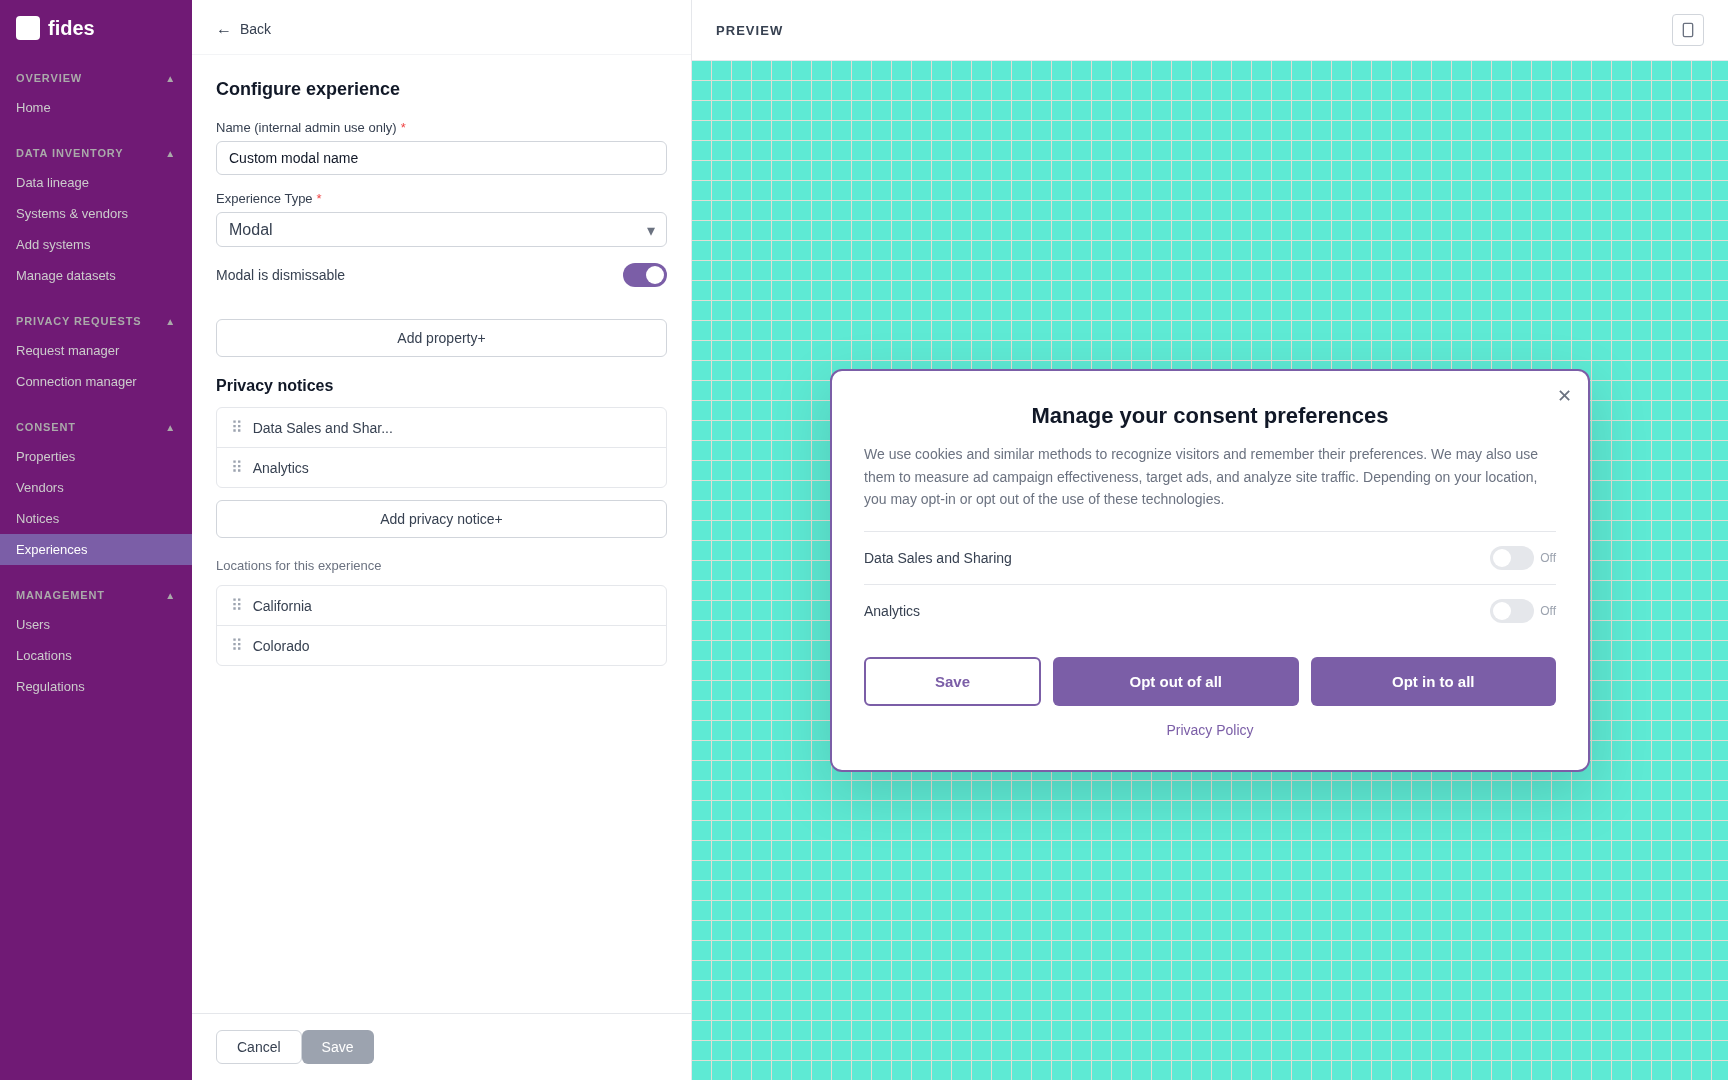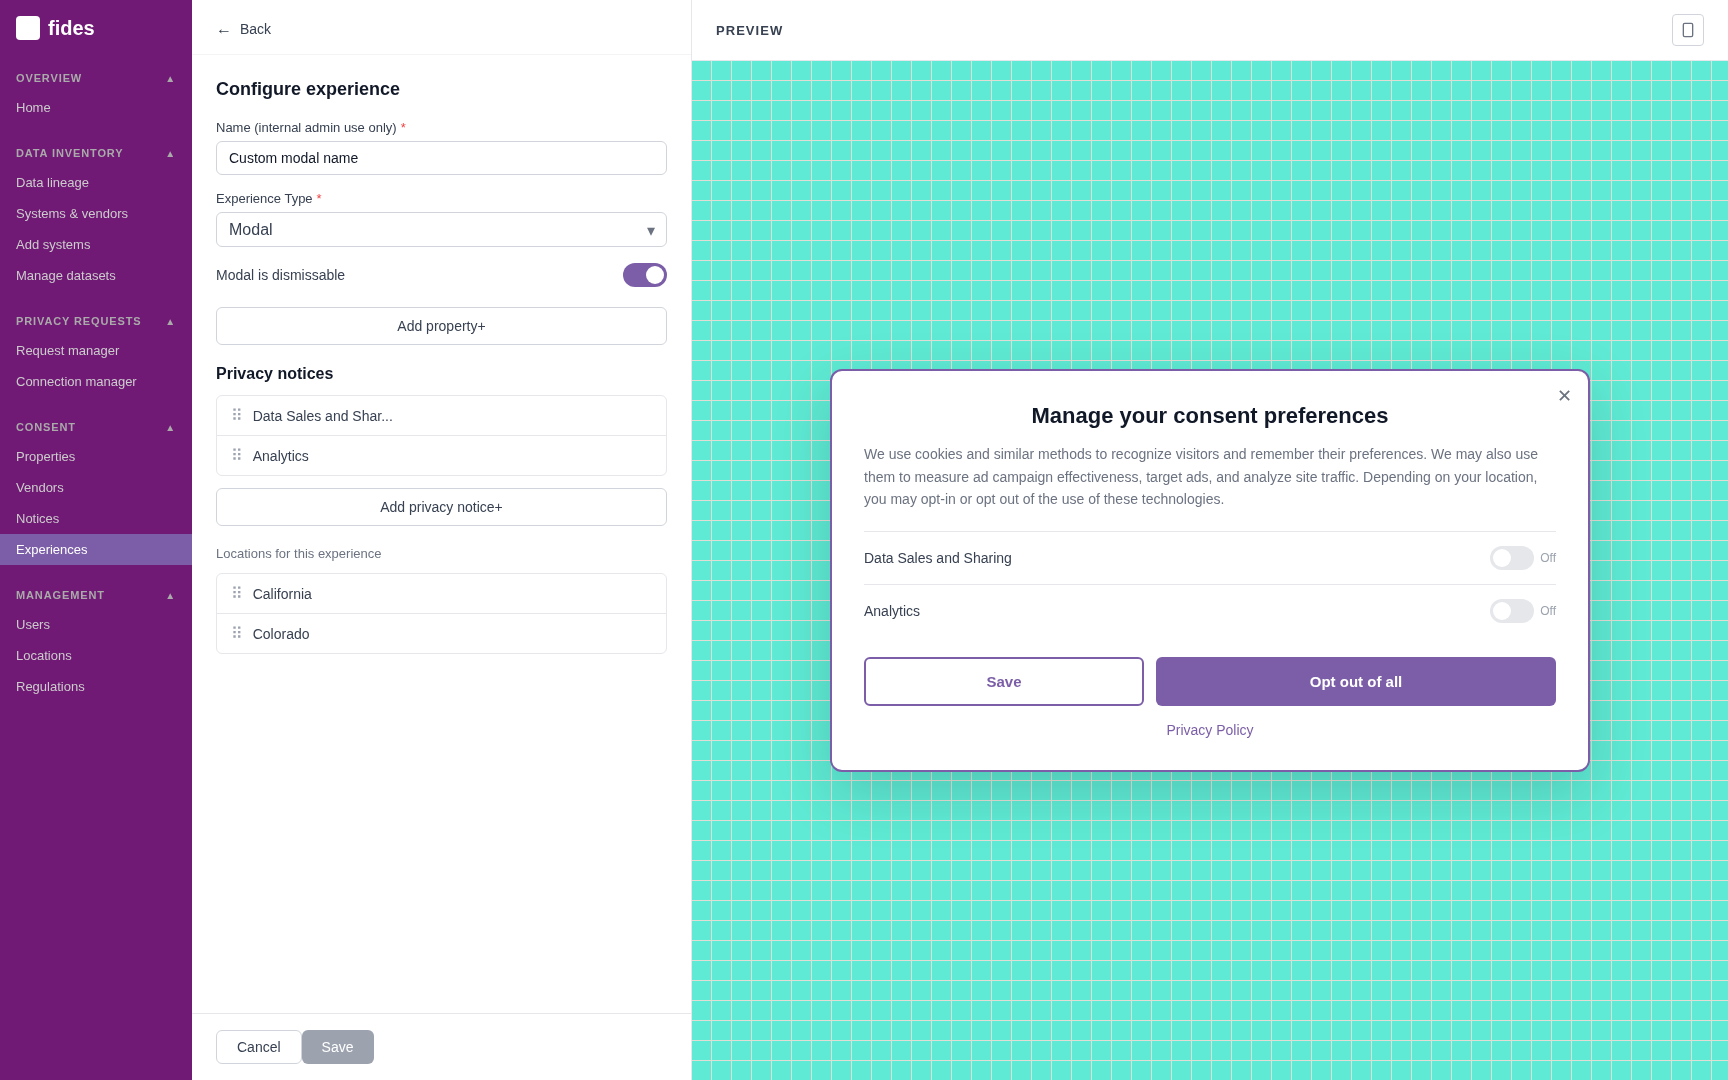--- a/index.html
+++ b/index.html
@@ -147,21 +147,21 @@
       right: 12px;
       top: 50%;
       transform: translateY(-50%);
       color: #6b7280;
       pointer-events: none;
     }
     .toggle-row {
       display: flex;
       align-items: center;
       justify-content: space-between;
-      margin-bottom: 20px;
+      margin-bottom: 32px;
     }
     .toggle-label {
       font-size: 14px;
       color: #374151;
     }
     .toggle {
       width: 44px;
       height: 24px;
       background: #7b5ea7;
       border-radius: 12px;
@@ -595,19 +595,20 @@
           <span class="consent-item-label">Analytics</span>
           <div class="toggle-off">
             <div class="toggle-off-track"></div>
             <span class="toggle-off-label">Off</span>
           </div>
         </div>
 
         <div class="modal-buttons">
           <button class="btn-modal-save">Save</button>
           <button class="btn-modal-optout">Opt out of all</button>
+          <button class="btn-modal-optin">Opt in to all</button>
         </div>
 
         <div class="modal-privacy-link">Privacy Policy</div>
       </div>
     </div>
   </div>
 </div>
 
 </body></html>

